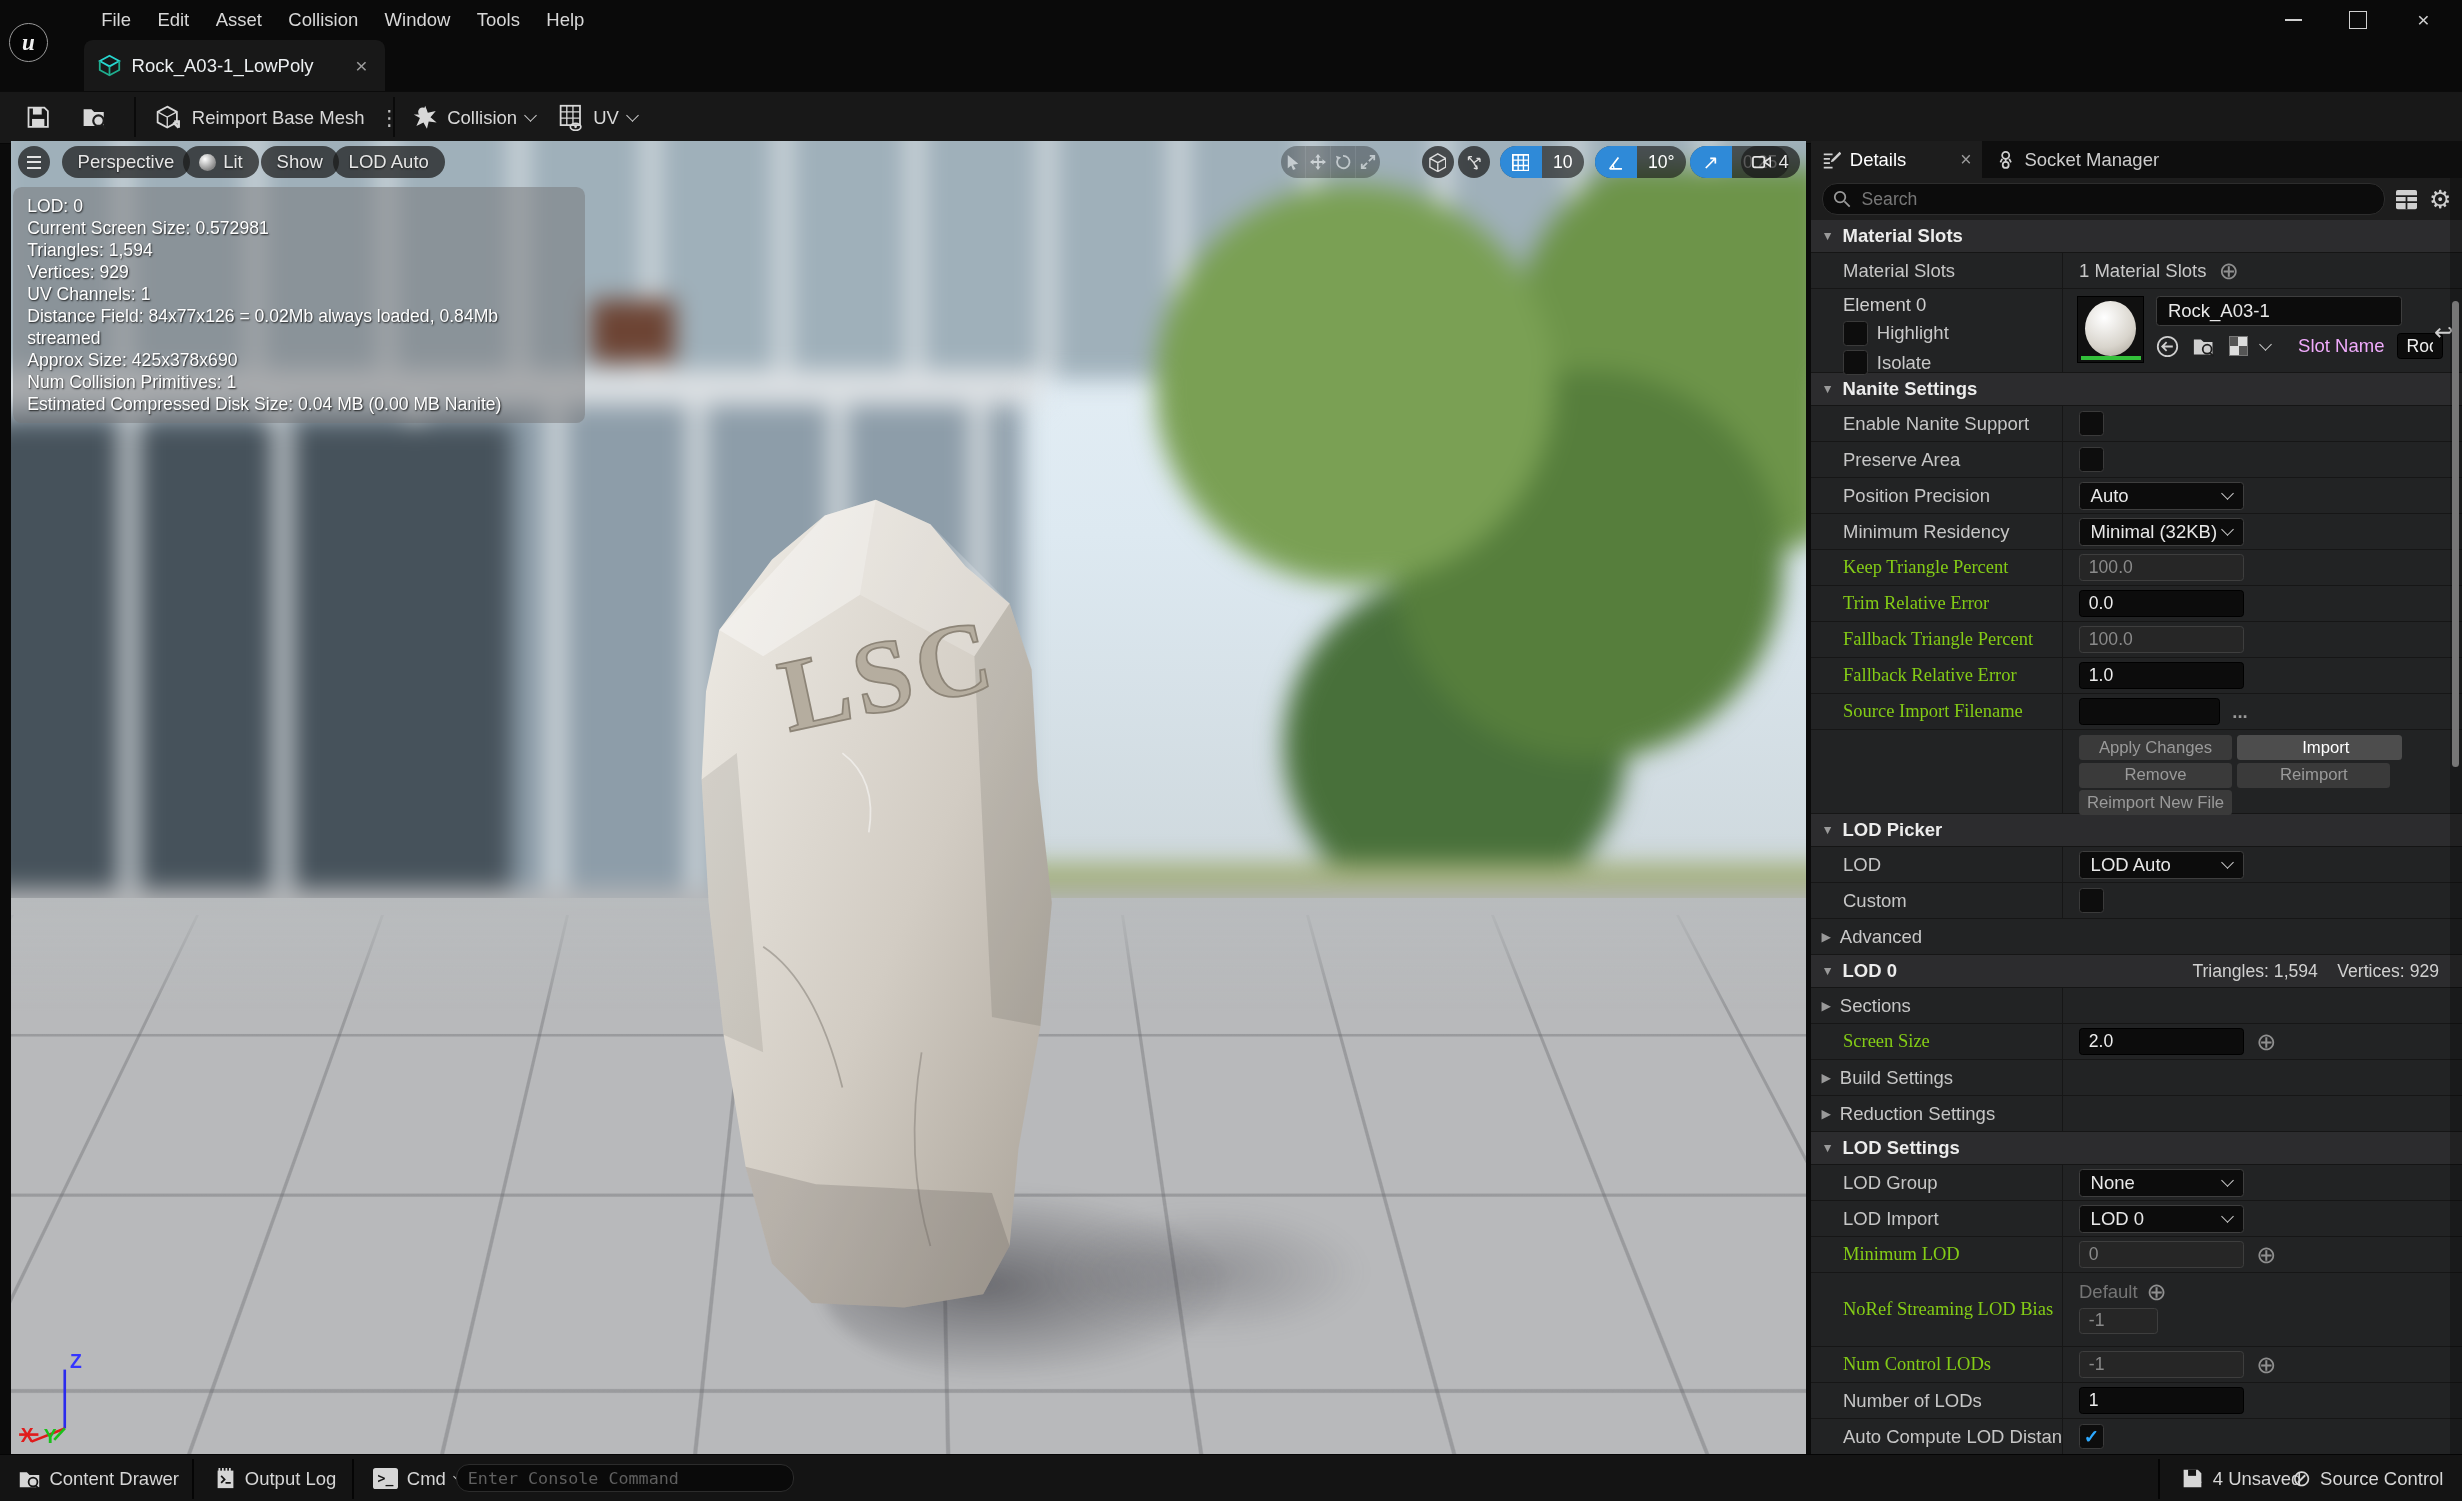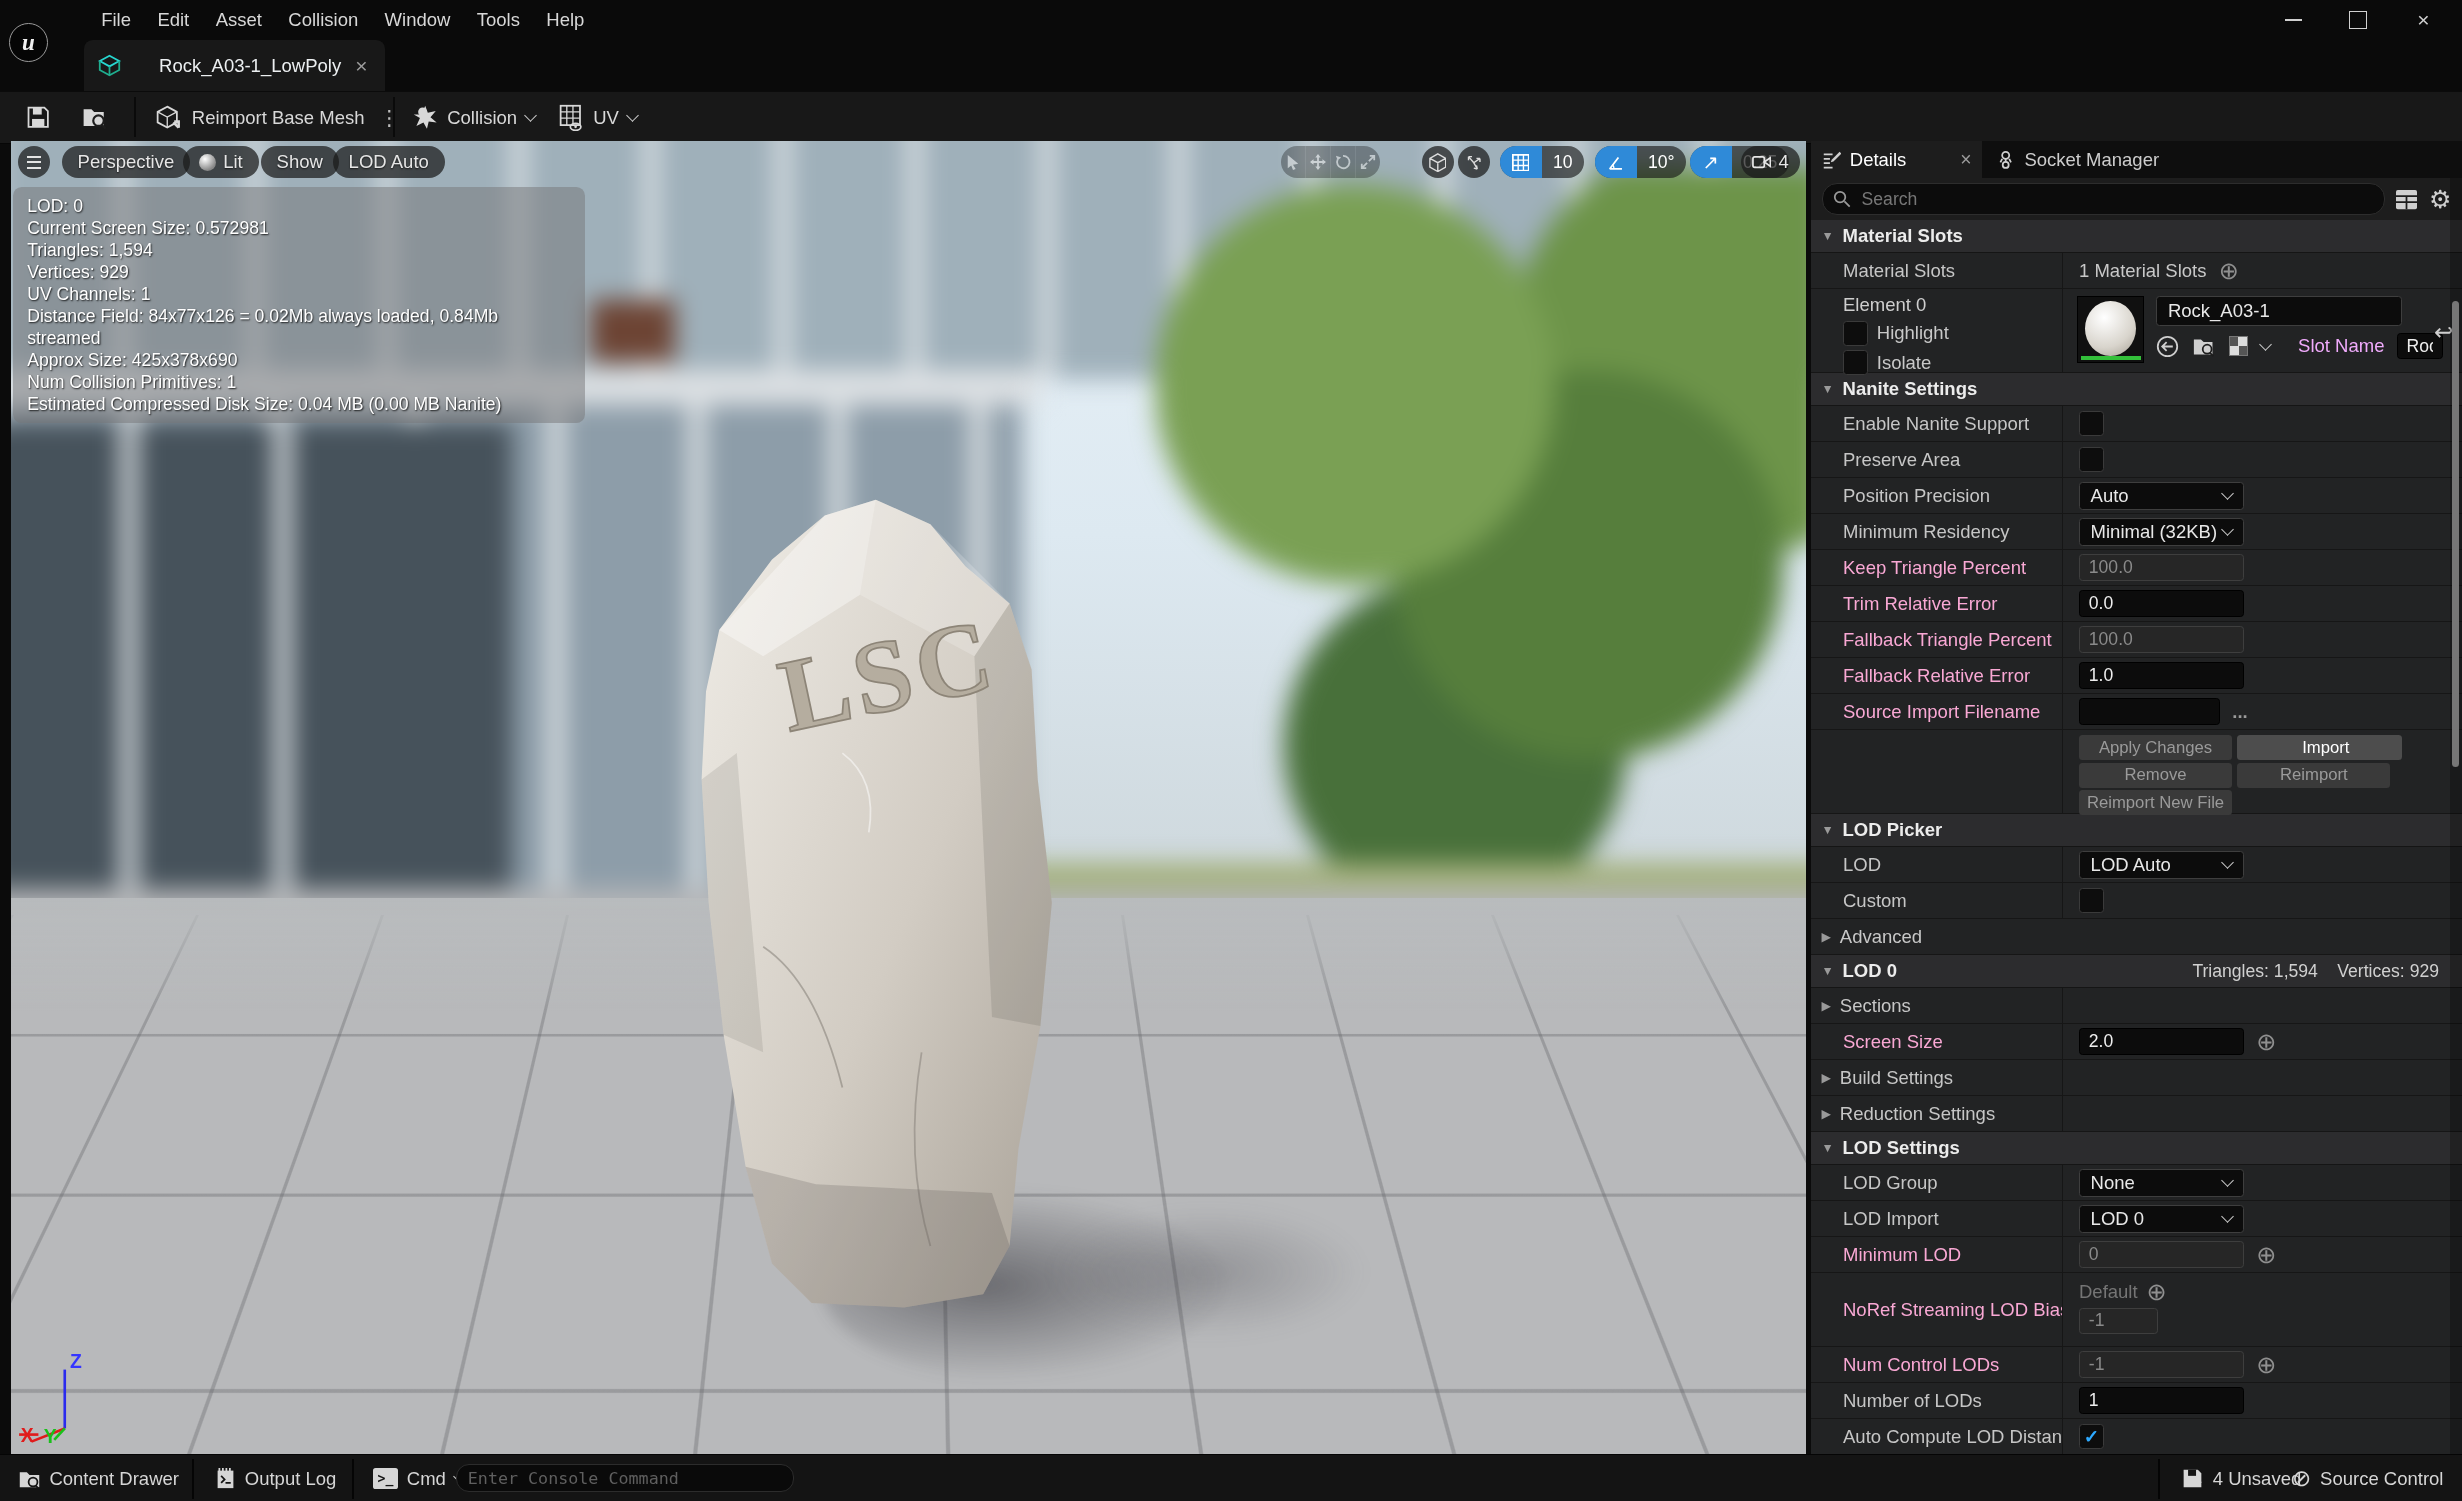--- a/index.html
+++ b/index.html
@@ -14,21 +14,21 @@
         border:1.8px solid #9a9a9a;display:flex;align-items:center;justify-content:center;z-index:5;
         font-family:"Liberation Serif",serif;font-style:italic;font-weight:bold;color:#f0f0f0;font-size:23px;}
   .menu{margin-left:88px;display:flex;}
   .menu-item{padding:5.3px 13.2px;color:#d8d8d8;}
   .winctl{position:absolute;right:8.8px;top:0;height:40px;display:flex;align-items:center;gap:30px;padding-right:12.3px;}
   .wbtn{width:35px;height:28px;display:flex;align-items:center;justify-content:center;color:#d0d0d0;font-size:21px;}
   .wmax{width:16px;height:16px;border:1.8px solid #d0d0d0;}
   .wmin{width:17.6px;height:1.8px;background:#d0d0d0;}
 
   
-  .tabbar{position:absolute;left:0;top:40px;width:2462px;height:51px;background:#0a0a0a;text-align:right;}
+  .tabbar{position:absolute;left:0;top:40px;width:2462px;height:51px;background:#0a0a0a;}
   .tab{position:absolute;left:84px;top:0;width:301px;height:51px;background:#181818;border-radius:8.8px 8.8px 0 0;
        display:flex;align-items:center;padding:0 14px;box-sizing:border-box;gap:10.6px;}
   .tab-title{color:#eceff1;flex:1;}
   .tab-close{color:#9c9c9c;font-size:21px;padding:0 3.5px;}
 
   
   .toolbar{position:absolute;left:0;top:92px;width:2462px;height:51px;background:#181818;border-bottom:1.8px solid #060606;}
   .tbtn{position:absolute;top:7px;height:37px;display:flex;align-items:center;gap:8.8px;color:#d8d8d8;}
   .tsep{position:absolute;top:5.3px;width:1.8px;height:40px;background:#0a0a0a;}
   .icon-svg{display:block;}
@@ -73,21 +73,21 @@
              display:flex;align-items:center;padding:0 10.6px;gap:8.8px;}
   .searchbox input{flex:1;background:transparent;border:0;outline:0;color:#ddd;font-size:17.6px;font-family:inherit;}
   .searchbox input::placeholder{color:#777;}
   .phead{height:32px;background:#2c2c2e;display:flex;align-items:center;gap:8.8px;padding-left:10.6px;
          color:#ececec;font-weight:bold;border-bottom:0.9px solid #151515;}
   .tri{color:#9a9a9a;font-size:12.3px;}
   .prow{height:36px;display:flex;align-items:center;background:#222324;border-bottom:0.9px solid #161616;box-sizing:border-box;}
   .plabel{width:251px;padding-left:32px;box-sizing:border-box;color:#c6c6c6;white-space:nowrap;overflow:hidden;}
   .pvalue{flex:1;border-left:0.9px solid #161616;align-self:stretch;display:flex;align-items:center;
           padding-left:16px;gap:12.3px;}
-  .dim{color:#f9a8d4;}
+  .dim{color:#84cc16;font-family:Liberation Serif, serif;}
   .pfield{width:165px;height:26.4px;background:#0c0c0c;border:0.9px solid #000;border-radius:3.5px;color:#eee;
           font-size:17.6px;font-family:inherit;padding:0 8.8px;box-sizing:border-box;outline:0;}
   .pfield.dis{background:#262626;border:0.9px solid #3e3e3e;color:#8a8a8a;}
   .dropdown{width:165px;height:28px;background:#0c0c0c;border:0.9px solid #3e3e3e;border-radius:3.5px;
             display:flex;align-items:center;padding:0 10.6px;box-sizing:border-box;color:#e8e8e8;}
   .dropdown .dtext{flex:1;}
   .chev{width:8px;height:8px;border-right:1.8px solid #cfcfcf;border-bottom:1.8px solid #cfcfcf;
         transform:rotate(45deg);margin-top:-3.5px;}
   .cbox{width:23px;height:23px;background:#0d0d0d;border:0.9px solid #3a3a3a;border-radius:3.5px;
         display:flex;align-items:center;justify-content:center;}

